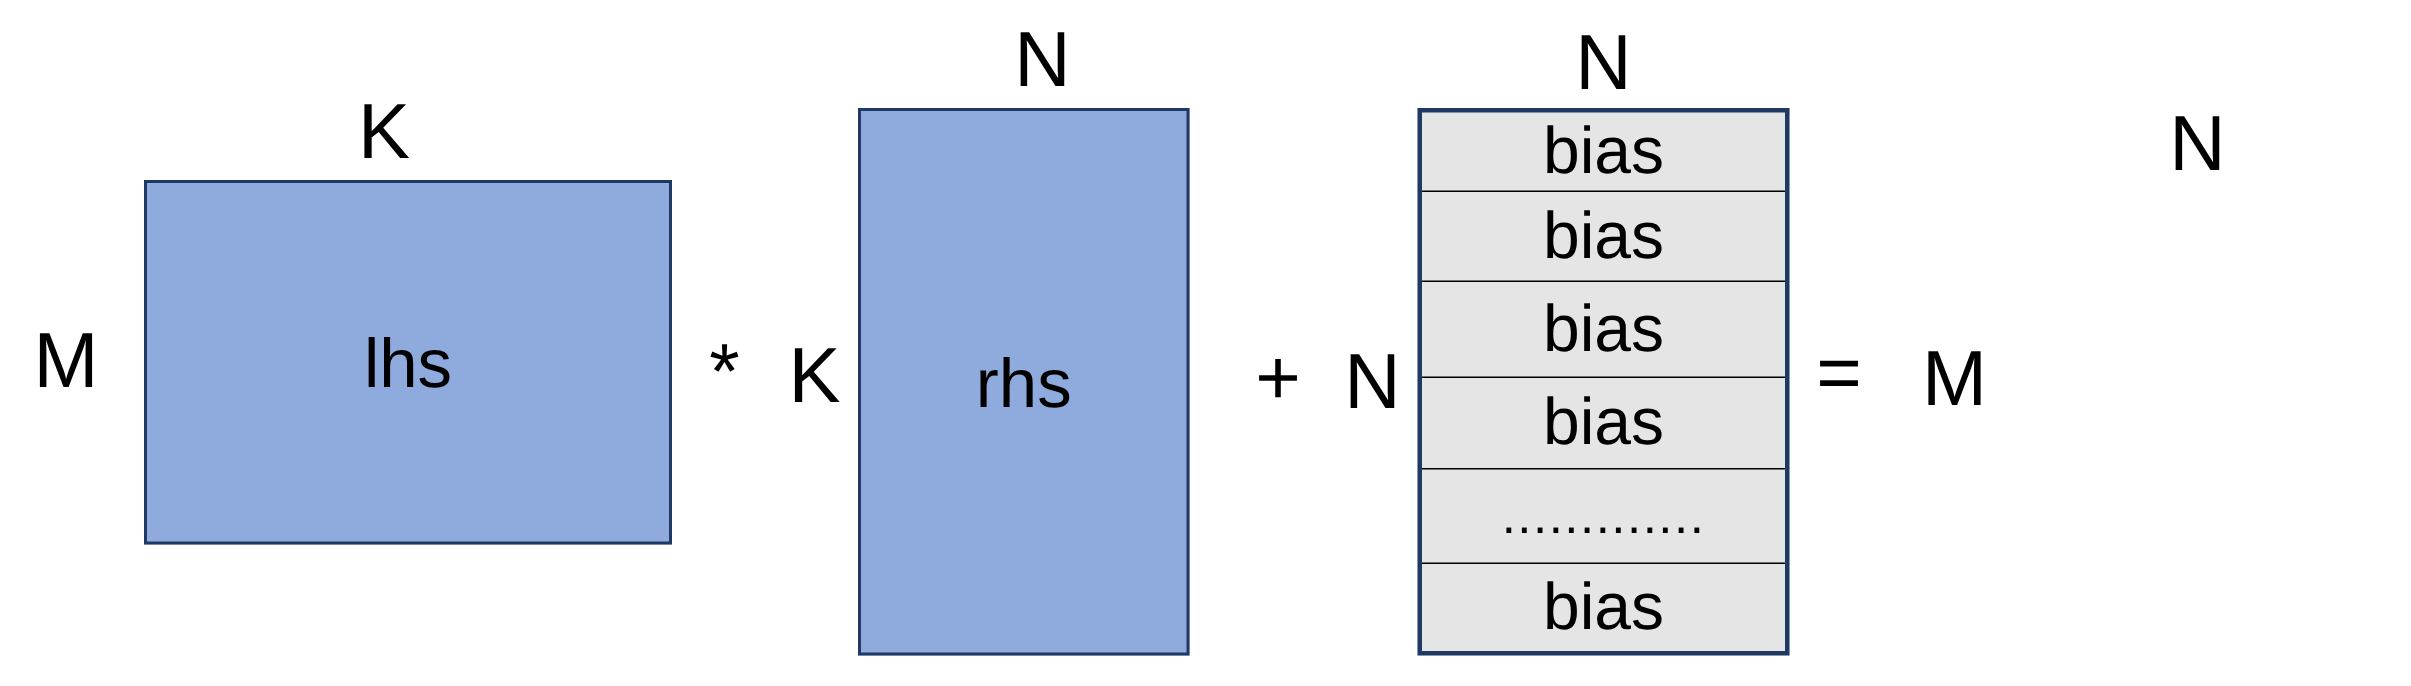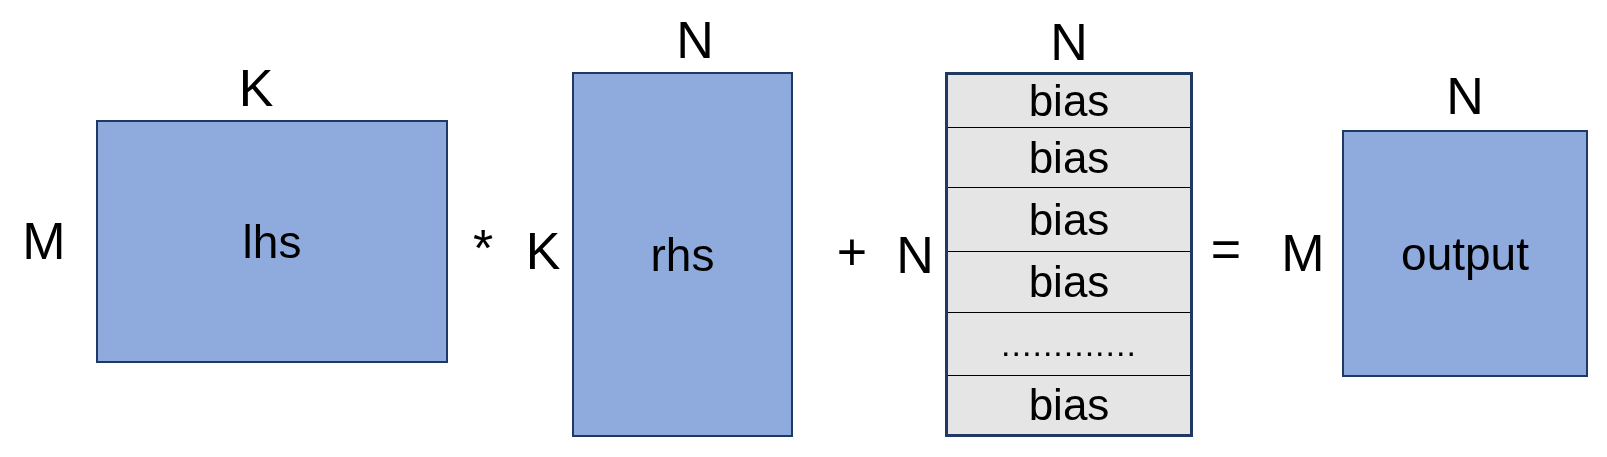--- a/index.html
+++ b/index.html
@@ -117,17 +117,14 @@
     </div>
     <div class="bias-row" style="flex:1;">
       <span>bias</span>
     </div>
   </div>
 
   <div class="op-label" style="left:1186px; top:223px;">=</div>
 
   <div class="dim-label" style="left:1342px; top:70px; width:246px;">N</div>
   <div class="dim-label" style="left:1263px; top:227px; width:80px;">M</div>
-  <div class="matrix" style="left:1342px; top:130px; width:246px; height:247px;">
-    <span class="shape-label">output</span>
-  </div>
 
 </div>
 
 </body></html>

